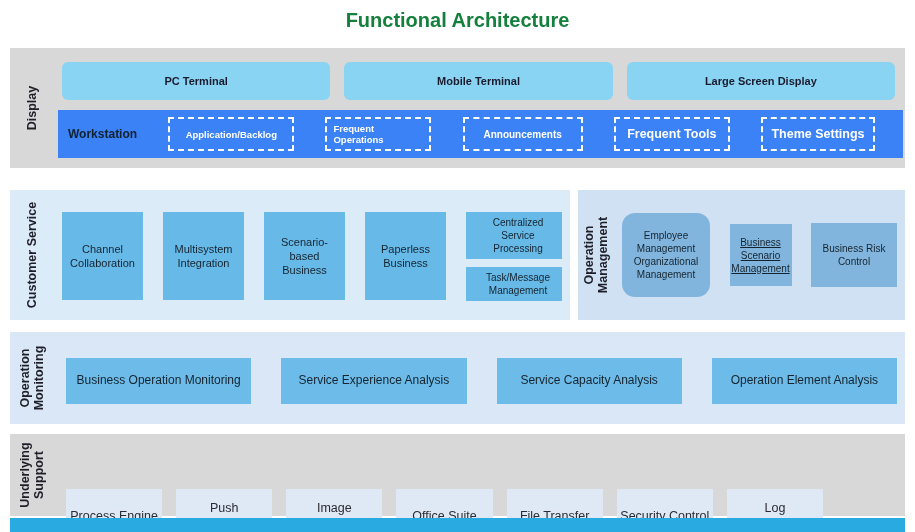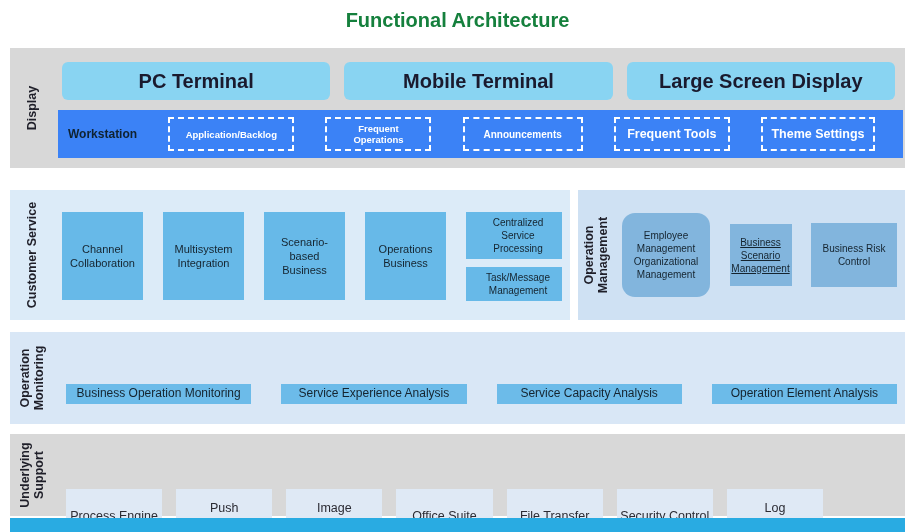--- a/index.html
+++ b/index.html
@@ -21,27 +21,27 @@
     font-weight:bold; font-size:12.5px; color:#1f1f29; text-align:center; line-height:1.15; }
   .vl-display { width:110px; }
   .vl-cs { width:122px; }
   .vl-om { width:112px; left:18px; }
   .vl-mon { width:86px; }
   .vl-sup { width:78px; }
 
   
   .terminals { position:absolute; left:52px; right:10px; top:14px; height:38px; display:flex; gap:14px; }
   .terminal { flex:1; background:#89d4f2; border-radius:6px; display:flex; align-items:center;
-    justify-content:center; font-weight:bold; font-size:20px; color:#1a1a2e; }
+    justify-content:center; font-weight:bold; font-size:11px; color:#1a1a2e; }
 
   .workstation { position:absolute; left:48px; right:2px; top:62px; height:48px; background:#3b82f6;
     display:flex; align-items:center; justify-content:space-between; padding:0 28px 0 10px; }
   .ws-label { font-weight:bold; font-size:12px; color:#0f2230; white-space:nowrap; }
   .ws-item { border:2px dashed #ffffff; color:#ffffff; font-weight:bold; height:34px;
-    display:flex; align-items:center; justify-content:center; text-align:center; box-sizing:border-box; padding:0 6px; }
+    display:flex; align-items:center; justify-content:center; box-sizing:border-box; padding:0 6px; }
   .ws-0 { width:126px; font-size:9.5px; }
   .ws-1 { width:106px; font-size:9.5px; }
   .ws-2 { width:120px; font-size:10px; }
   .ws-3 { width:116px; font-size:12.5px; }
   .ws-4 { width:114px; font-size:12.5px; }
 
   
   .cs-boxes { position:absolute; left:52px; right:8px; top:22px; bottom:20px; display:flex; gap:20px; }
   .box-blue { background:#67b9e8; color:#15242f; font-size:11px; line-height:1.3;
     display:flex; align-items:center; justify-content:center; text-align:center; padding:4px; box-sizing:border-box; }
@@ -52,21 +52,21 @@
   
   .om-boxes { position:absolute; left:44px; right:8px; top:0; bottom:0;
     display:flex; align-items:center; justify-content:space-between; }
   .om-box { background:#82b5dd; color:#15242f; font-size:10px; line-height:1.3;
     display:flex; align-items:center; justify-content:center; text-align:center; padding:3px; box-sizing:border-box; }
   .om-0 { width:88px; height:84px;border-radius:13px; }
   .om-1 { width:62px;  height:62px;text-decoration:underline; }
   .om-2 { width:86px;  height:64px; }
 
   
-  .mon-boxes { position:absolute; left:56px; right:8px; top:26px; height:46px; display:flex; gap:30px;align-items:flex-end; }
+  .mon-boxes { position:absolute; left:56px; right:8px; top:26px; height:46px; display:flex; gap:30px; }
   .mon-box { flex:1; background:#6cbbe9; color:#15242f; font-size:12px; line-height:1.3;
     display:flex; align-items:center; justify-content:center; text-align:center; padding:2px; box-sizing:border-box; }
 
   
   .sup-boxes { position:absolute; left:56px; right:10px; top:22px; height:56px;
     display:flex; gap:14px; align-items:center;margin-top:33px; }
   .sup-box { flex:1; height:100%; background:#dfe9f5; color:#2b2b33; font-size:12.5px; line-height:1.25;
     display:flex; align-items:center; justify-content:center; text-align:center; padding:2px; box-sizing:border-box; }
   .sup-dots { width:58px; flex:none; text-align:center; font-size:13px; color:#333333;
     letter-spacing:1px; background:transparent; }
@@ -92,21 +92,21 @@
     <div class="ws-item ws-4">Theme Settings</div>
   </div>
 </div>
 
 <div class="panel-cs">
   <div class="vlabel vl-cs">Customer Service</div>
   <div class="cs-boxes">
     <div class="box-blue cs-box">Channel Collaboration</div>
     <div class="box-blue cs-box">Multisystem Integration</div>
     <div class="box-blue cs-box">Scenario-based Business</div>
-    <div class="box-blue cs-box">Operations Business</div>
+    <div class="box-blue cs-box">Paperless Business</div>
     <div class="cs-stack">
       <div class="box-blue">Centralized Service Processing</div>
       <div class="box-blue">Task/Message Management</div>
     </div>
   </div>
 </div>
 
 <div class="panel-om">
   <div class="vlabel vl-om">Operation Management</div>
   <div class="om-boxes">

